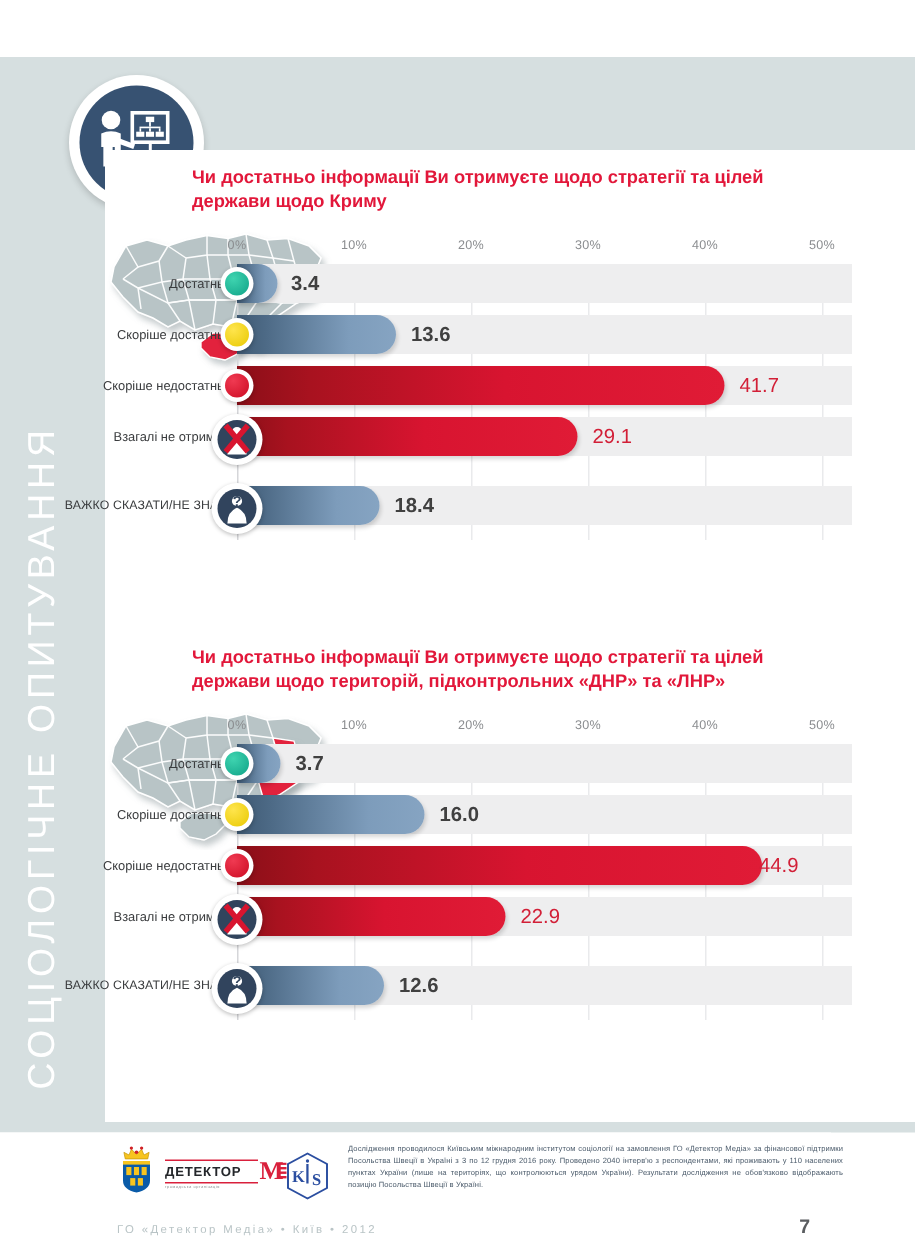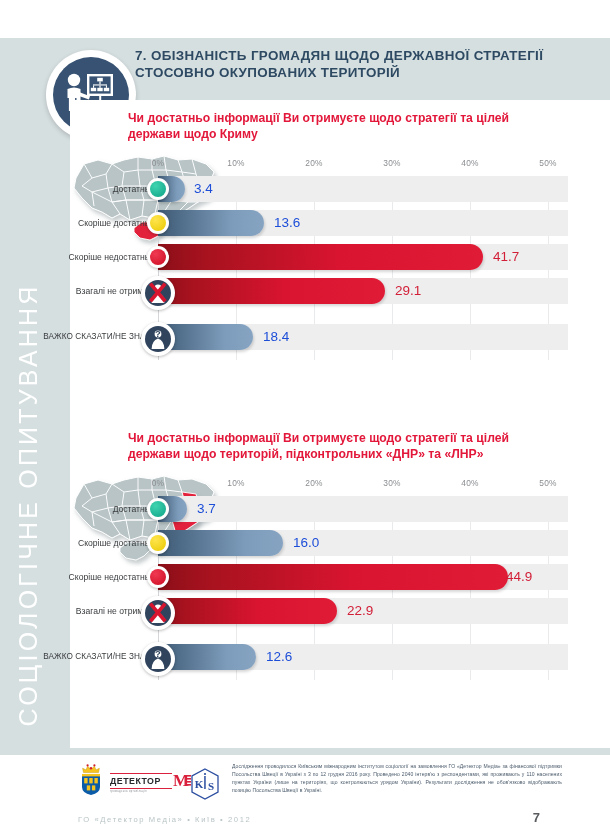--- a/index.html
+++ b/index.html
@@ -120,21 +120,21 @@
     position:absolute; left:0; top:0; height:26px;
     border-radius:0 13px 13px 0;
     box-shadow: 1px 2px 3px rgba(0,0,0,.16);
   }
   .bar.blue { background: linear-gradient(to right, #3f5a74 0%, #4d6a86 18%, #7d9cbb 70%, #86a4c2 100%); }
   .bar.red  { background: linear-gradient(to right, #8b0f18 0%, #a8121f 15%, #d81430 55%, #e01b36 100%); }
   .bar-value {
     position:absolute; top:0; height:26px; line-height:26px;
     font-size:13.5px; white-space:nowrap;
   }
-  .bar-value.blue { color:#1d4ed8; }
+  .bar-value.blue { color:#404040;font-weight:bold; }
   .bar-value.red  { color:#d21f37; }
 
   
   .cat-label {
     position:absolute; right:0; width:250px; text-align:right;
     font-size:8.6px; color:#3a3c3e; line-height:26px; white-space:nowrap;
   }
   .cat-label.caps { font-size:8.2px; letter-spacing:.1px; }
   .cat-wrap {
     position:absolute; left:-262px; top:0; width:258px; height:26px;
@@ -212,21 +212,20 @@
 <body>
 
 <div id="page">
 
 
   <div class="sideband">
     <div class="sideband-text">СОЦІОЛОГІЧНЕ ОПИТУВАННЯ</div>
   </div>
 
   <div class="head-block"></div>
-  <div class="head-title">7. ОБІЗНАНІСТЬ ГРОМАДЯН ЩОДО ДЕРЖАВНОЇ СТРАТЕГІЇ СТОСОВНО ОКУПОВАНИХ ТЕРИТОРІЙ</div>
 
   <div class="badge-wrap">
     <div class="badge-ring"></div>
     <div class="badge-core">
       <svg width="60" height="60" viewBox="0 0 60 60">
 
         <circle cx="13" cy="15" r="6.2" fill="#ffffff"></circle>
         <path d="M6.5 24 q6.5 -3 13 0 v22 h-4 v-13 h-1.4 v13 h-6.2 v-13 h-1.4 z" fill="#ffffff"></path>
 
         <path d="M18 27 l11 4.2 -1.1 3.2 -11.3 -4 z" fill="#ffffff"></path>

